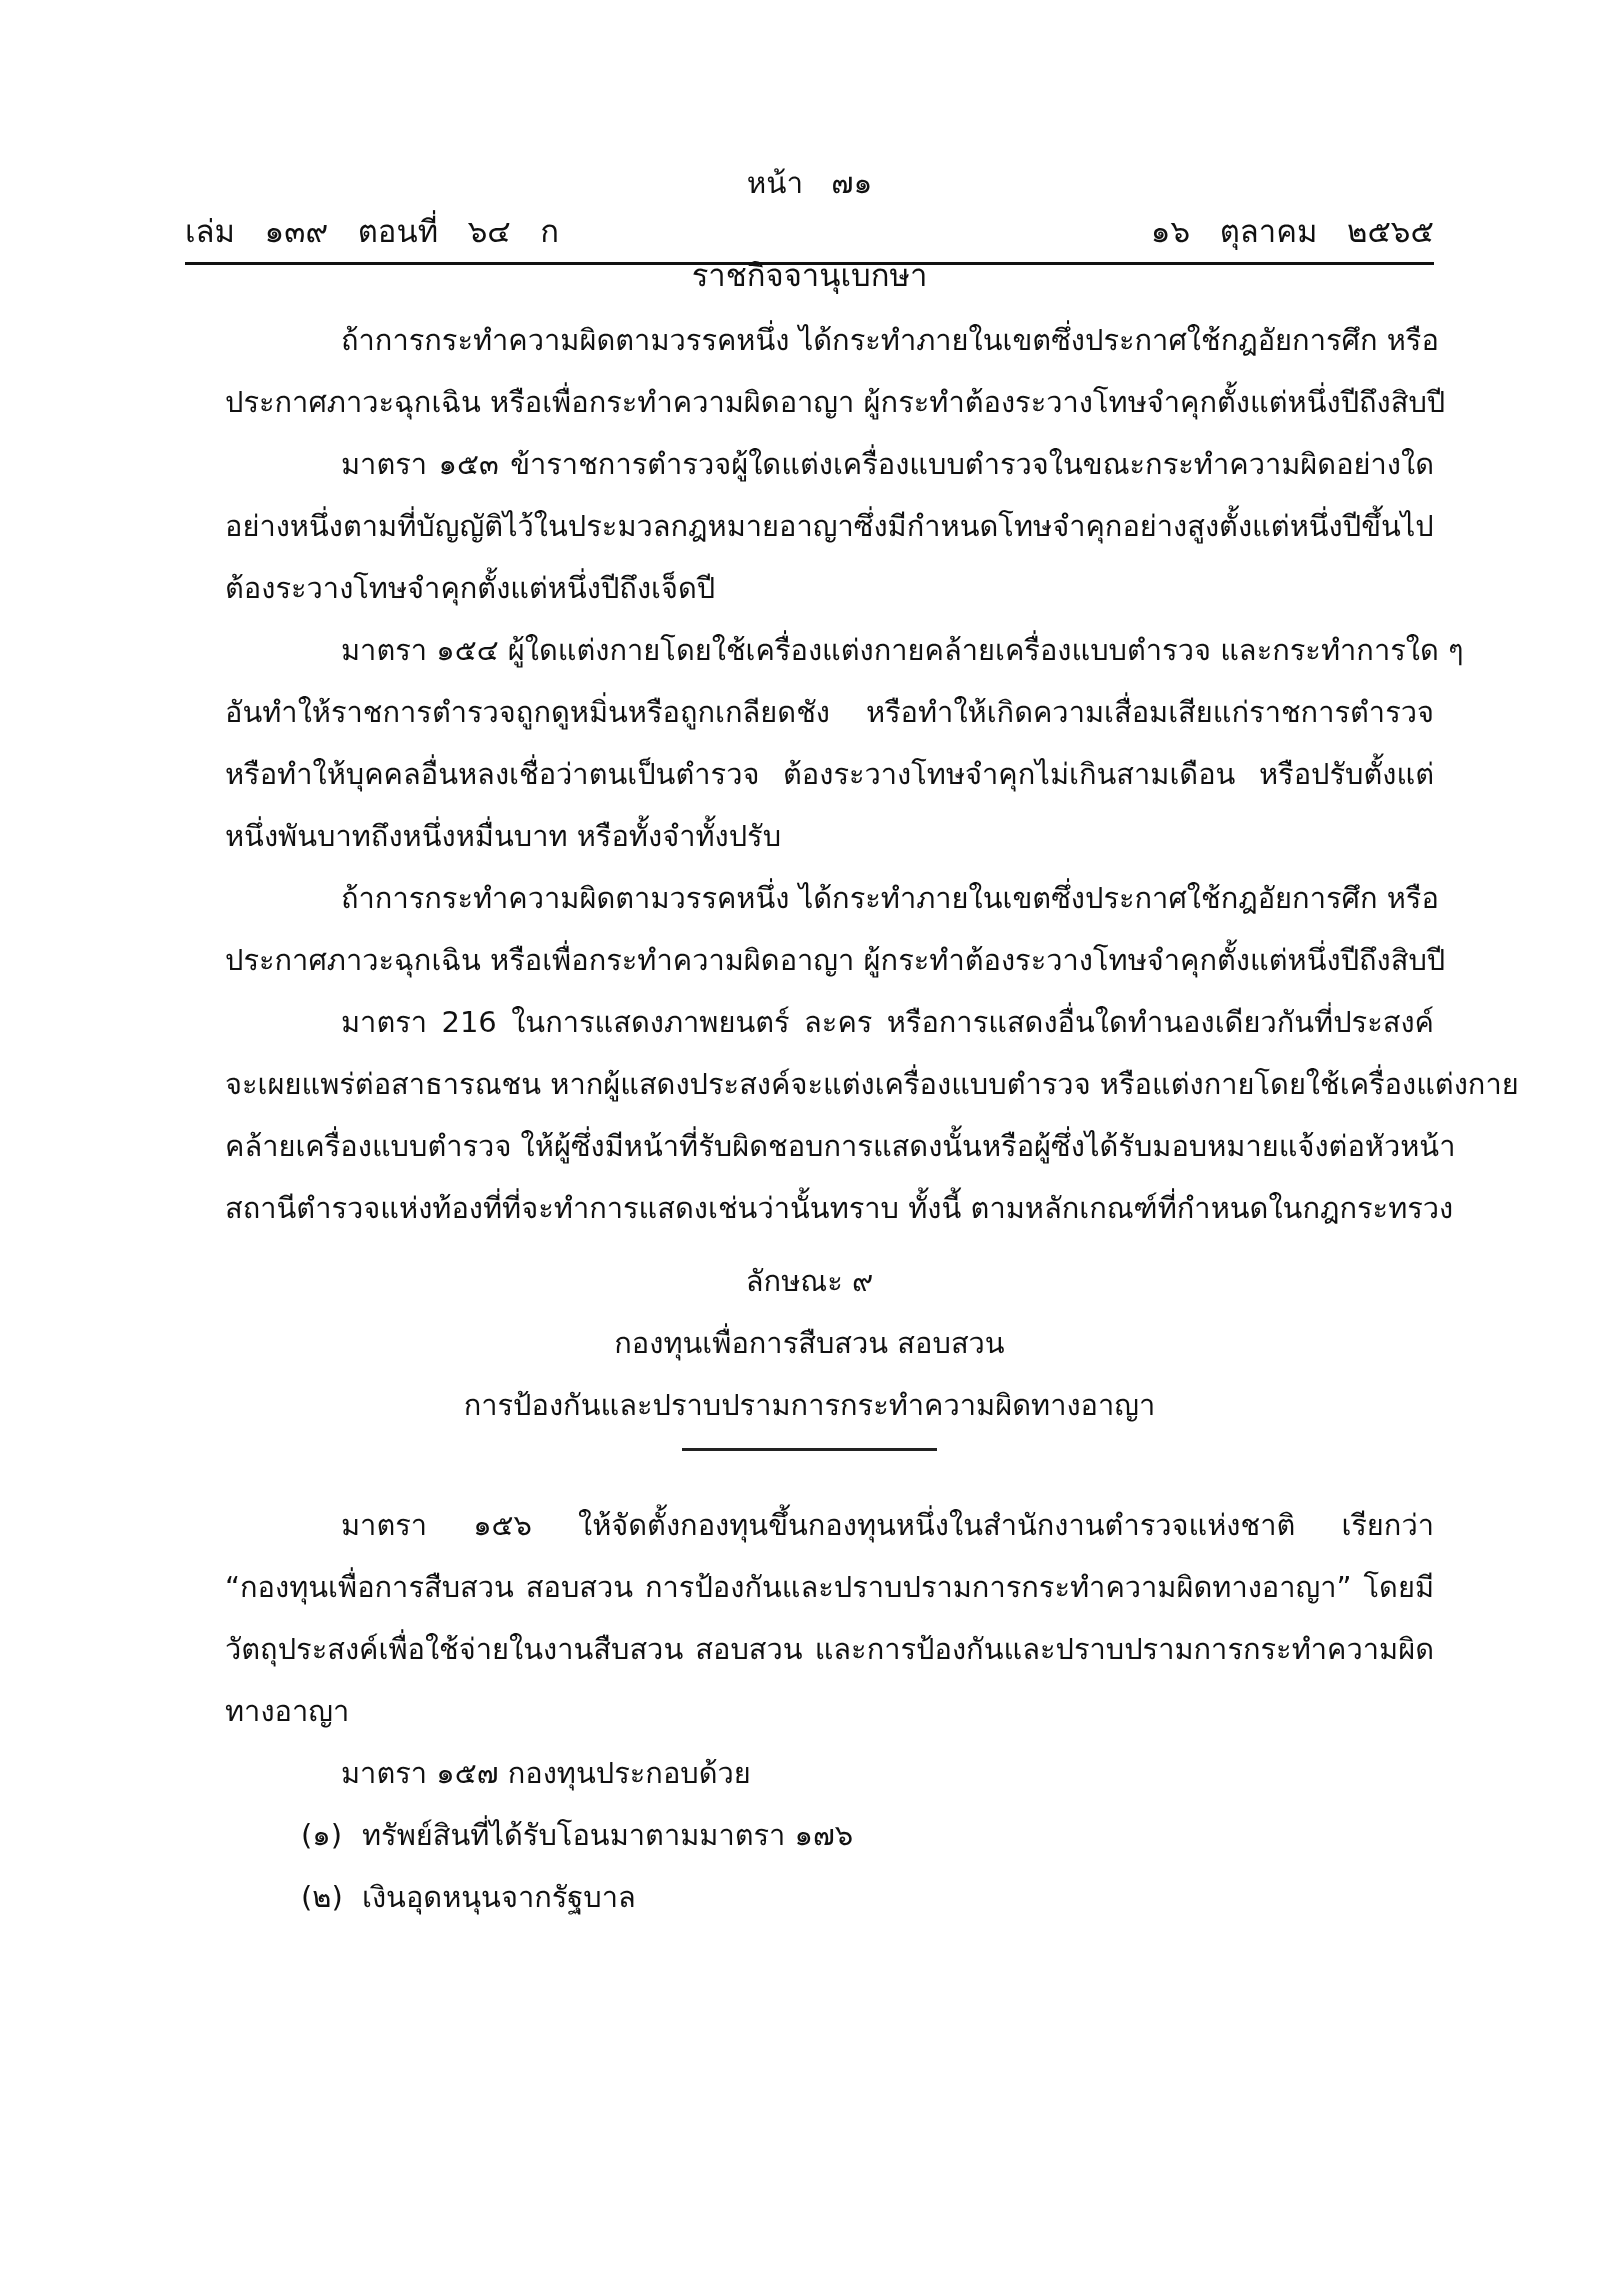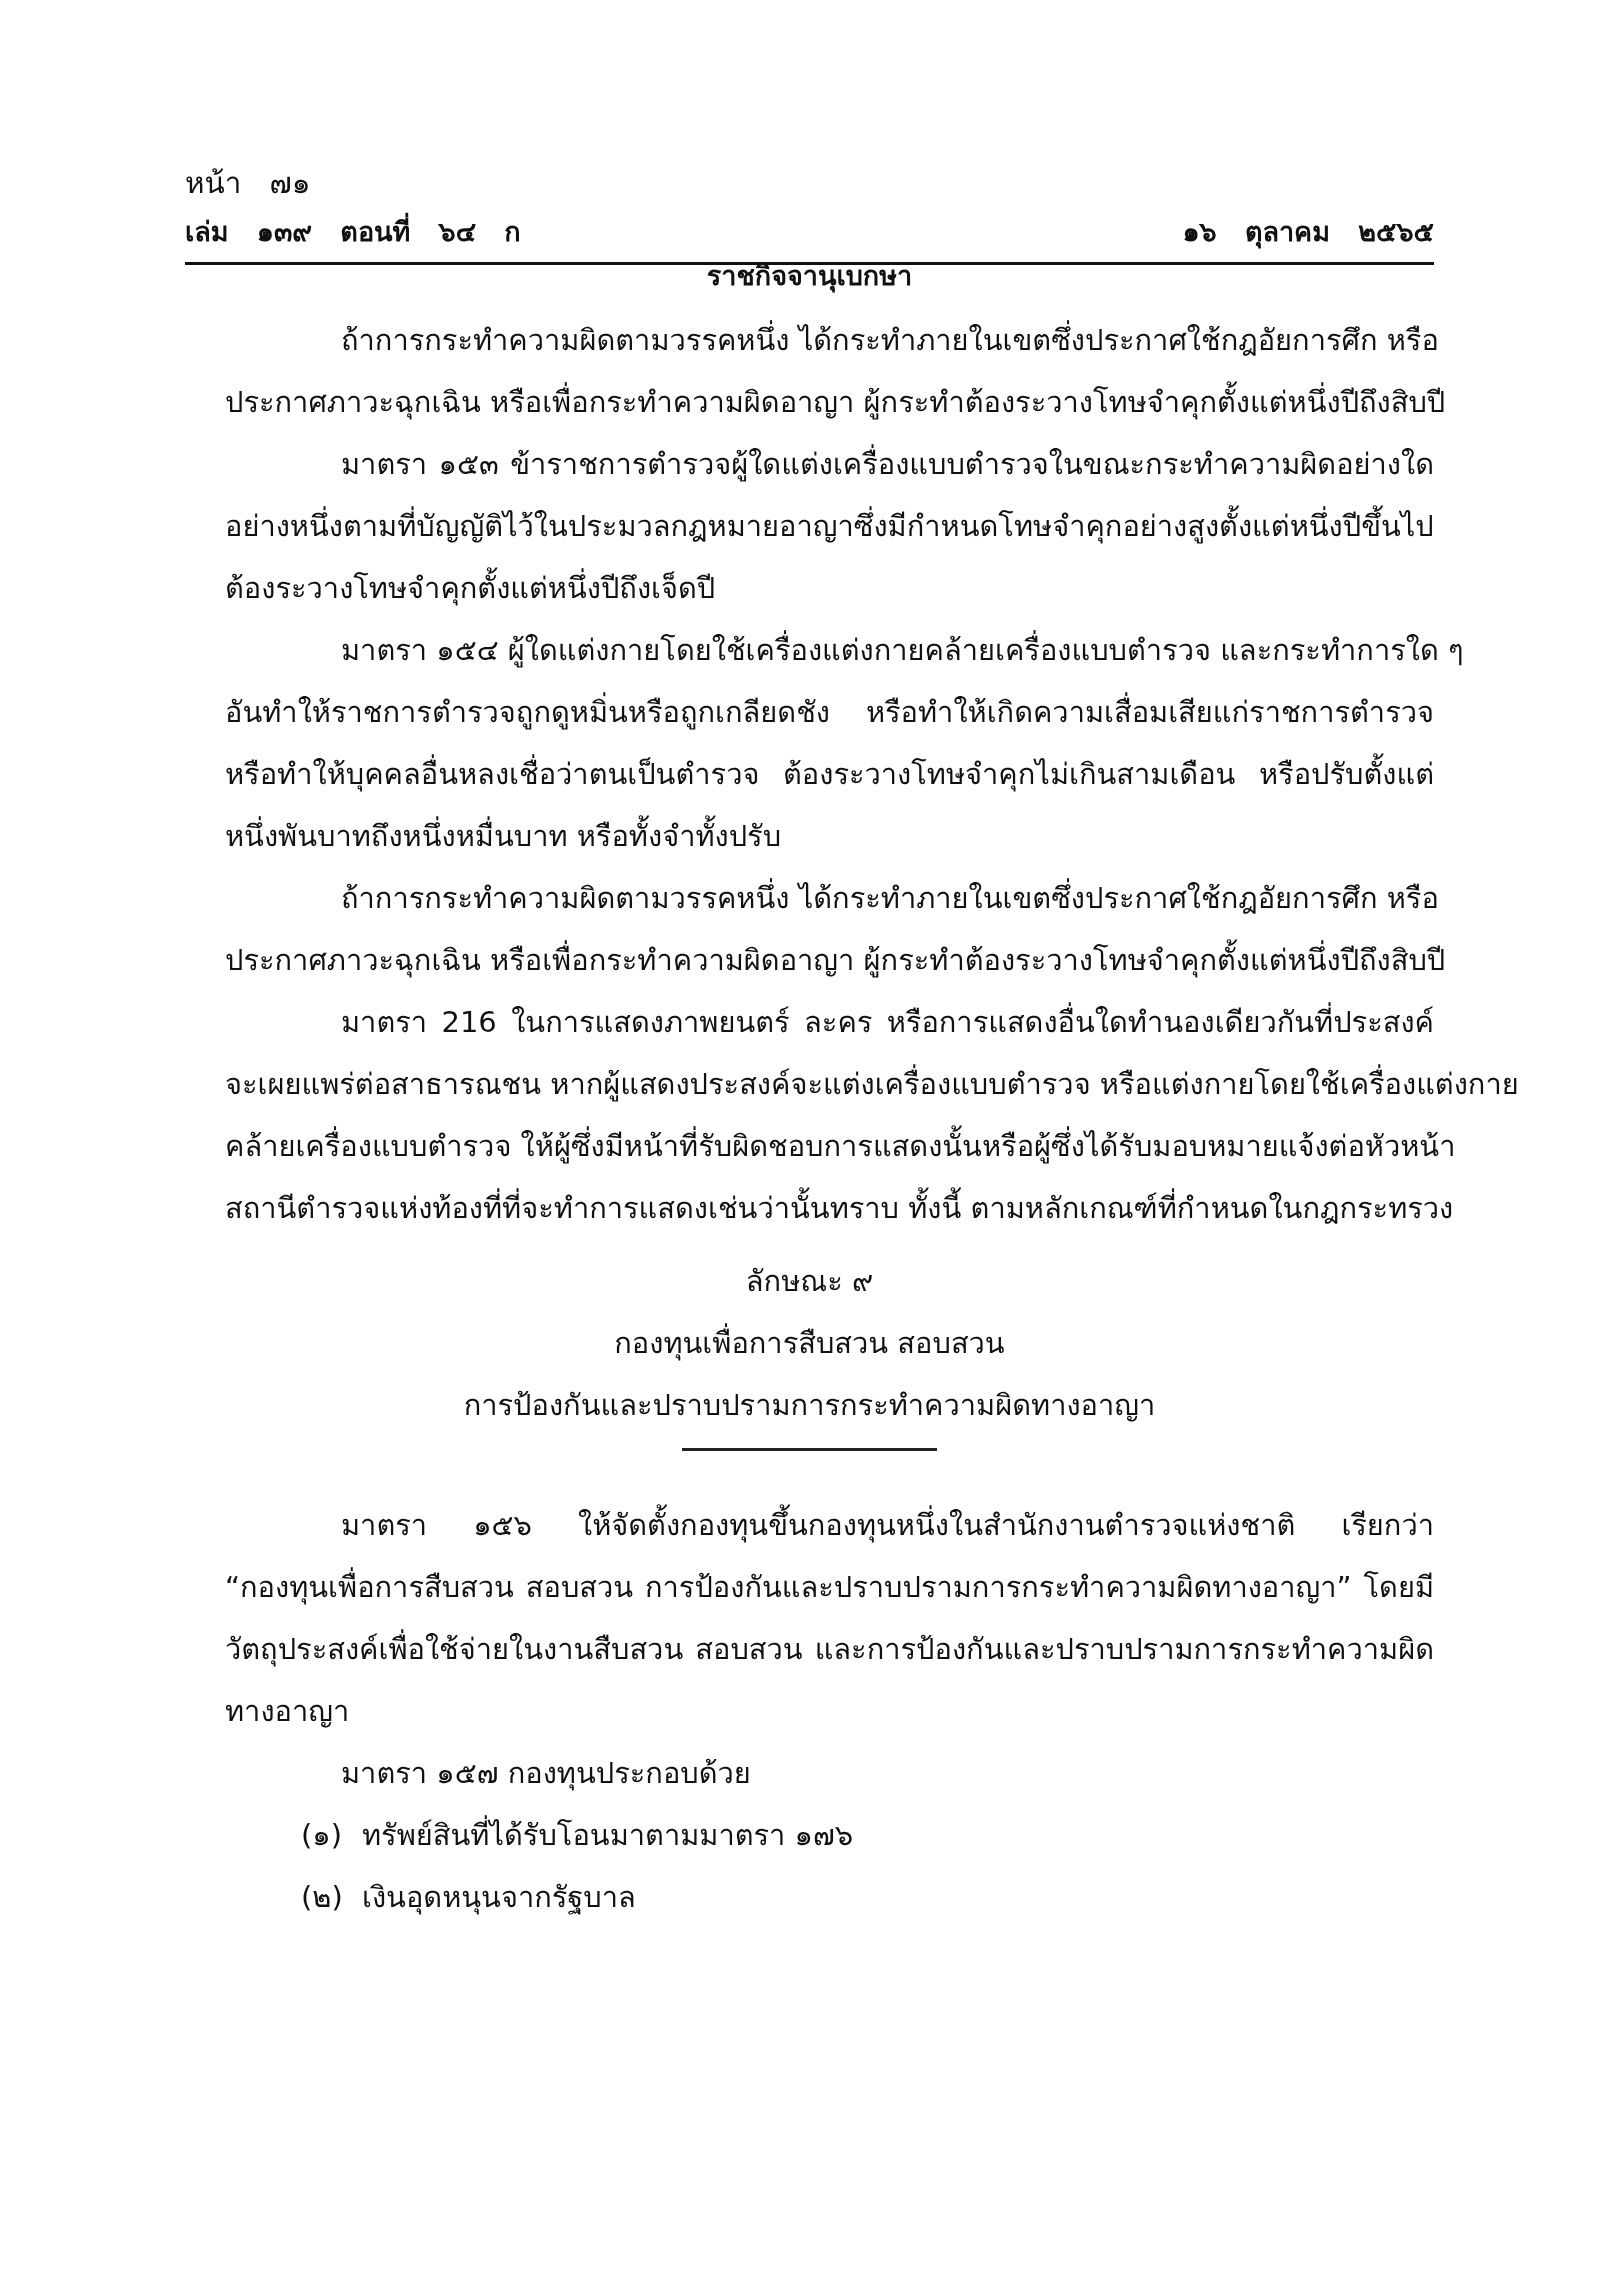--- a/index.html
+++ b/index.html
@@ -19,33 +19,33 @@
       position: absolute;
       left: 185px;
       top: 0;
       width: 1249px;
     }
     .hdr-page {
       position: absolute;
       top: 164px;
       left: 0;
       width: 1249px;
+      text-align: center;
       font-size: 29.6px;
       line-height: 39px;
       white-space: pre;
     }
     .hdr-row {
       position: absolute;
       top: 211px;
       left: 0;
       width: 1249px;
       height: 41px;
-      font-size: 27px;
+      font-size: 31px;
       line-height: 41px;
-      font-weight: bold;
     }
     .hdr-left { position: absolute; left: 0; top: 0; white-space: pre; }
     .hdr-center { position: absolute; left: 0; width: 1249px; text-align: center; top: 0; white-space: pre; margin-top: 44px; }
     .hdr-right { position: absolute; right: 0; top: 0; white-space: pre; }
     .hdr-rule {
       position: absolute;
       top: 262px;
       left: 0;
       width: 1249px;
       height: 2.7px;

